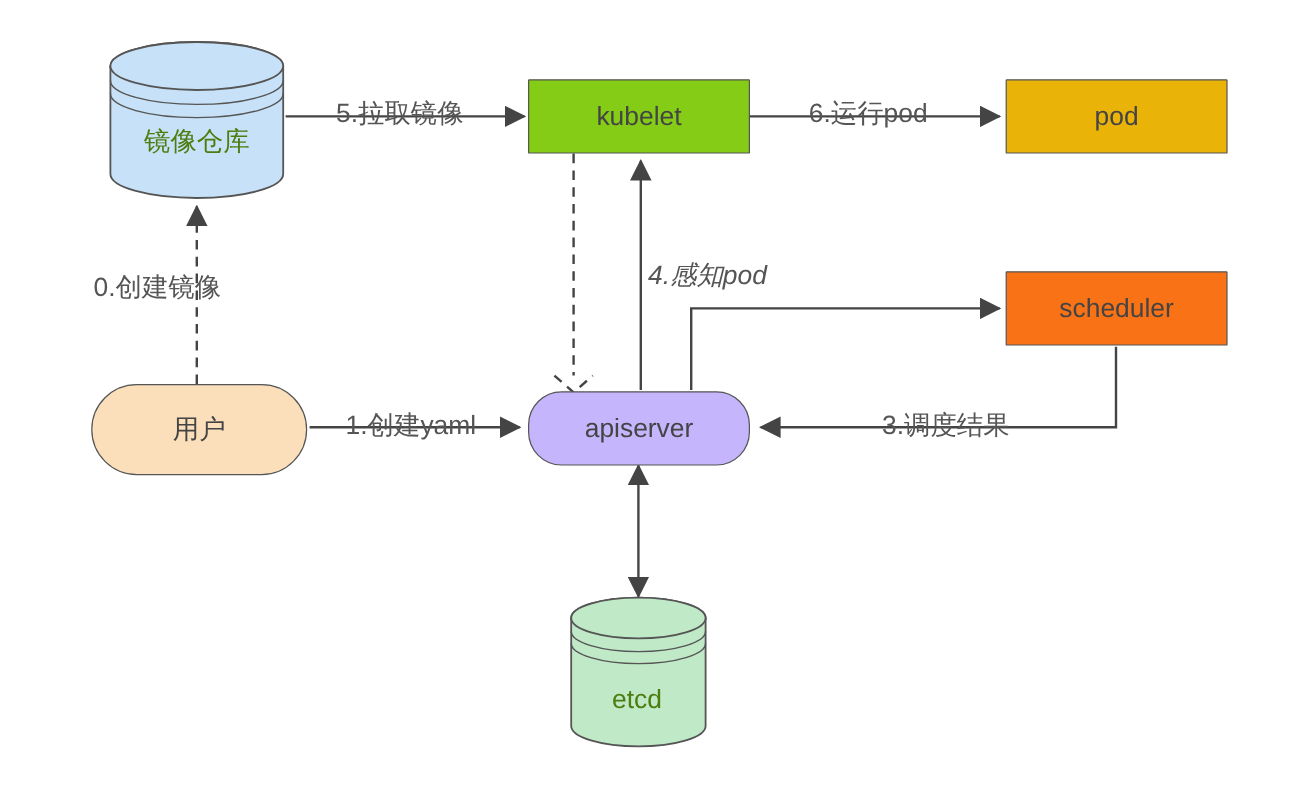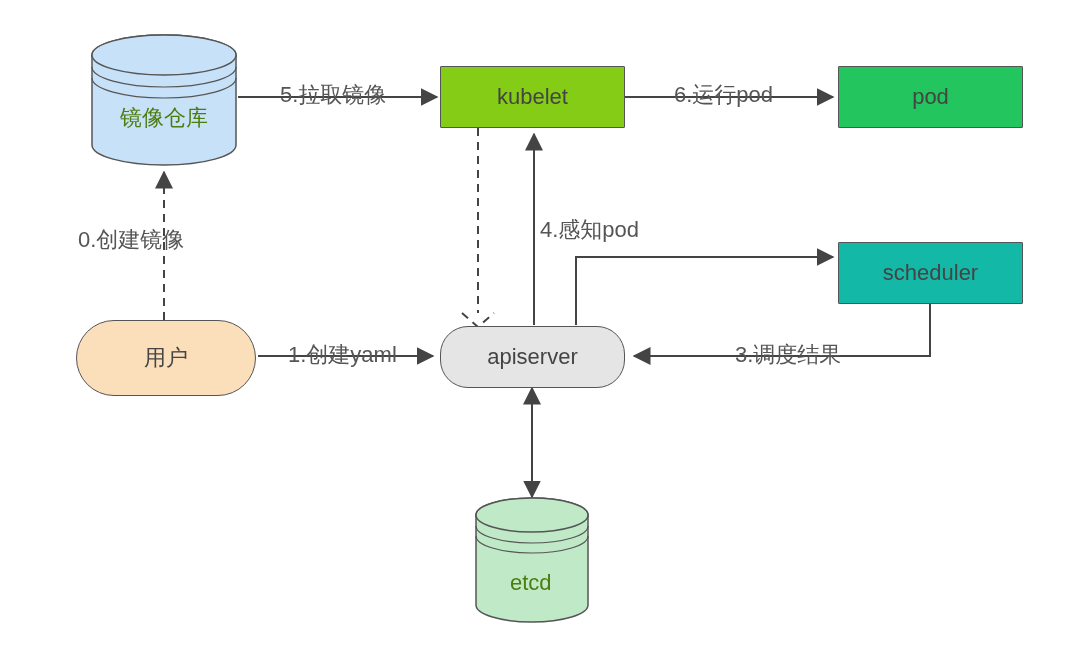--- a/index.html
+++ b/index.html
@@ -21,23 +21,23 @@
     position: absolute;
     border: 1.5px solid #555;
     display: flex;
     align-items: center;
     justify-content: center;
     font-size: 22px;
     color: #444;
     border-radius: 1px;
   }
   .kubelet   { background: #84cc16; }
-  .pod       { background: #22c55e; }
-  .scheduler { background: #14b8a6; margin-top: 16px; }
-  .apiserver { background: #e5e5e5; border-radius: 28px; }
+  .pod       { background: #eab308; }
+  .scheduler { background: #f97316; }
+  .apiserver { background: #c4b5fd; border-radius: 28px; }
   .user-node {
     position: absolute;
     border: 1.5px solid #555;
     background: #fbdfbb;
     border-radius: 44px;
     display: flex;
     align-items: center;
     justify-content: center;
     font-size: 22px;
     color: #444;
@@ -122,17 +122,17 @@
   <div class="user-node" style="left:76px; top:320px; width:180px; height:76px;">
     <span>用户</span>
   </div>
 
   <div class="label cyl-label" style="left:120px; top:103px;">镜像仓库</div>
   <div class="label cyl-label" style="left:510px; top:570px;">etcd</div>
 
   <div class="label" style="left:78px;  top:225px;">0.创建镜像</div>
   <div class="label" style="left:288px; top:340px;">1.创建yaml</div>
   <div class="label" style="left:735px; top:340px;">3.调度结果</div>
-  <div class="label" style="left:540px; top:215px;">4.感知pod</div>
+  <div class="label" style="left:540px; top:215px;font-style:italic;">4.感知pod</div>
   <div class="label" style="left:280px; top:80px;">5.拉取镜像</div>
   <div class="label" style="left:674px; top:80px;">6.运行pod</div>
 
 </div>
 
 </body></html>

